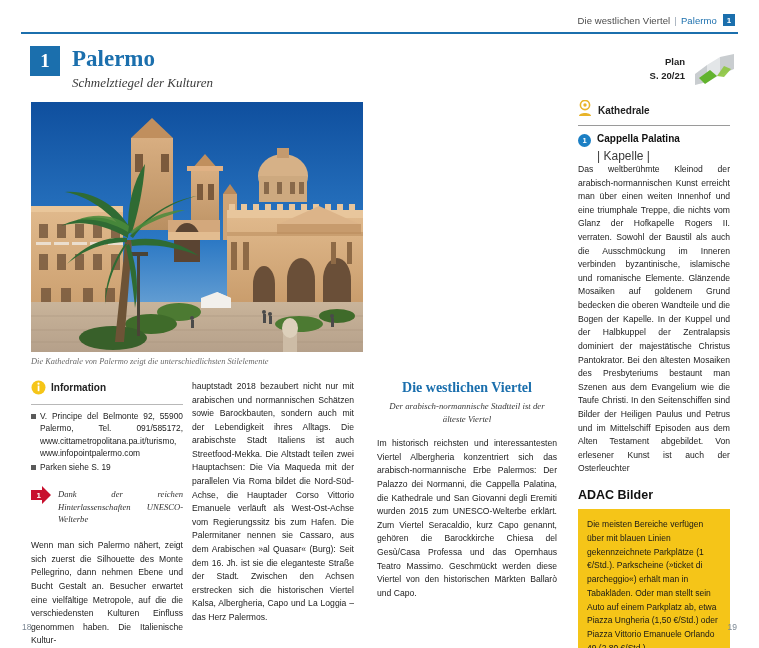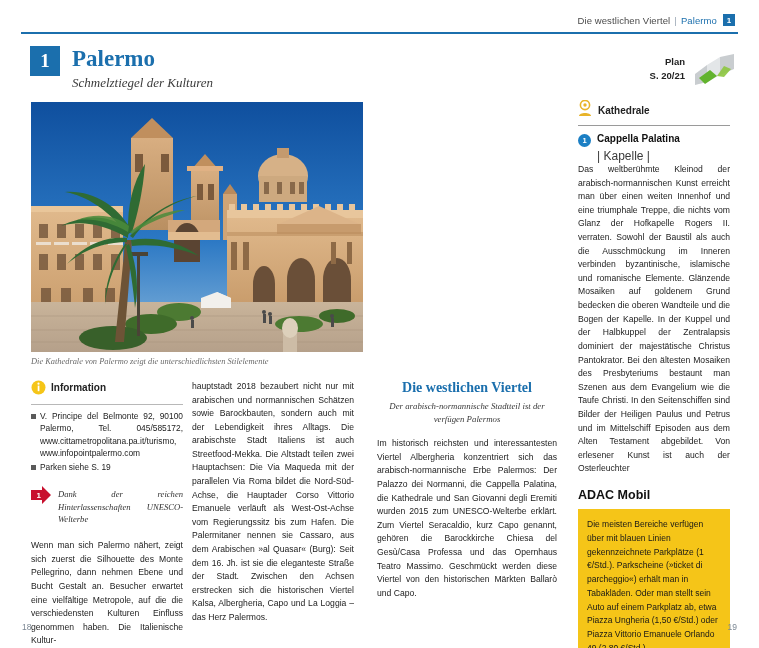--- a/index.html
+++ b/index.html
@@ -351,21 +351,21 @@
           <rect x="6.7" y="5.6" width="1.7" height="5.6" fill="#fff"></rect>
           <circle cx="7.5" cy="3.7" r="1.1" fill="#fff"></circle>
         </svg>
       </span>
       <span class="ib-title">Information</span>
     </div>
     <div class="ib-rule"></div>
 
     <div class="ib-line">
       <span class="bullet"></span>
-      <span class="ib-text">V. Principe del Belmonte 92, 90100 Palermo, Tel. 045/585172, www.cittametropolitana.pa.it/turismo, www.infopointpalermo.com</span>
+      <span class="ib-text">V. Principe del Belmonte 92, 55900 Palermo, Tel. 091/585172, www.cittametropolitana.pa.it/turismo, www.infopointpalermo.com</span>
     </div>
     <div class="ib-line">
       <span class="bullet"></span>
       <span class="ib-text">Parken siehe S. 19</span>
     </div>
   </div>
 
   <div class="tip">
     <span class="tip-arrow">
       <svg width="20" height="22" viewBox="0 0 20 22">
@@ -378,21 +378,21 @@
 
   <p class="body-para">Wenn man sich Palermo nähert, zeigt sich zuerst die Silhouette des Monte Pellegrino, dann nehmen Ebene und Bucht Gestalt an. Besucher erwartet eine vielfältige Metropole, auf die die verschiedensten Kulturen Einfluss genommen haben. Die Italienische Kultur-</p>
 </div>
 
 <div class="col col-mid">
   <p class="body-para" style="margin-top:0">hauptstadt 2018 bezaubert nicht nur mit arabischen und normannischen Schätzen sowie Barockbauten, sondern auch mit der Lebendigkeit ihres Alltags. Die arabischste Stadt Italiens ist auch Streetfood-Mekka. Die Altstadt teilen zwei Hauptachsen: Die Via Maqueda mit der parallelen Via Roma bildet die Nord-Süd-Achse, die Hauptader Corso Vittorio Emanuele verläuft als West-Ost-Achse vom Regierungssitz bis zum Hafen. Die Palermitaner nennen sie Cassaro, aus dem Arabischen »al Quasar« (Burg): Seit dem 16. Jh. ist sie die eleganteste Straße der Stadt. Zwischen den Achsen erstrecken sich die historischen Viertel Kalsa, Albergheria, Capo und La Loggia – das Herz Palermos.</p>
 </div>
 
 <div class="col col-right">
   <div class="sec-head">Die westlichen Viertel</div>
-  <div class="sec-sub">Der arabisch-normannische Stadtteil ist der verfügen Palermos</div>
+  <div class="sec-sub">Der arabisch-normannische Stadtteil ist der älteste Viertel</div>
   <p class="body-para">Im historisch reichsten und interessantesten Viertel Albergheria konzentriert sich das arabisch-normannische Erbe Palermos: Der Palazzo dei Normanni, die Cappella Palatina, die Kathedrale und San Giovanni degli Eremiti wurden 2015 zum UNESCO-Welterbe erklärt. Zum Viertel Seracaldio, kurz Capo genannt, gehören die Barockkirche Chiesa del Gesù/Casa Professa und das Opernhaus Teatro Massimo. Geschmückt werden diese Viertel von den historischen Märkten Ballarò und Capo.</p>
 </div>
 
 <div class="sidebar">
   <div class="sw-head">
     <span>
       <svg width="14" height="17" viewBox="0 0 14 17">
         <circle cx="7" cy="5" r="4.6" fill="none" stroke="#e8b42a" stroke-width="1.6"></circle>
         <circle cx="7" cy="5" r="1.7" fill="#e8b42a"></circle>
         <path d="M1 16 C1 12 13 12 13 16 z" fill="#e8b42a"></path>
@@ -404,18 +404,18 @@
 
   <div class="poi-row">
     <span class="poi-dot">1</span>
     <span class="poi-name">Cappella Palatina</span>
   </div>
   <div class="poi-kind">| Kapelle |</div>
 
 
   <div class="sb-body">Das weltberühmte Kleinod der arabisch-normannischen Kunst erreicht man über einen weiten Innenhof und eine triumphale Treppe, die nichts vom Glanz der Hofkapelle Rogers II. verraten. Sowohl der Baustil als auch die Ausschmückung im Inneren verbinden byzantinische, islamische und romanische Elemente. Glänzende Mosaiken auf goldenem Grund bedecken die oberen Wandteile und die Bogen der Kapelle. In der Kuppel und der Halbkuppel der Zentralapsis dominiert der majestätische Christus Pantokrator. Bei den ältesten Mosaiken des Presbyteriums bestaunt man Szenen aus dem Evangelium wie die Taufe Christi. In den Seitenschiffen sind Bilder der Heiligen Paulus und Petrus und im Mittelschiff Episoden aus dem Alten Testament abgebildet. Von erlesener Kunst ist auch der Osterleuchter</div>
 
-  <div class="adac-head">ADAC Mobil</div>
+  <div class="adac-head">ADAC Bilder</div>
   <div class="adac-box">Die meisten Bereiche verfügen über mit blauen Linien gekennzeichnete Parkplätze (1 €/Std.). Parkscheine (»ticket di parcheggio«) erhält man in Tabakläden. Oder man stellt sein Auto auf einem Parkplatz ab, etwa Piazza Ungheria (1,50 €/Std.) oder Piazza Vittorio Emanuele Orlando 49 (2,80 €/Std.).</div>
 </div>
 
 <div class="pageno left">18</div>
 <div class="pageno right">19</div>
 
 </body></html>

